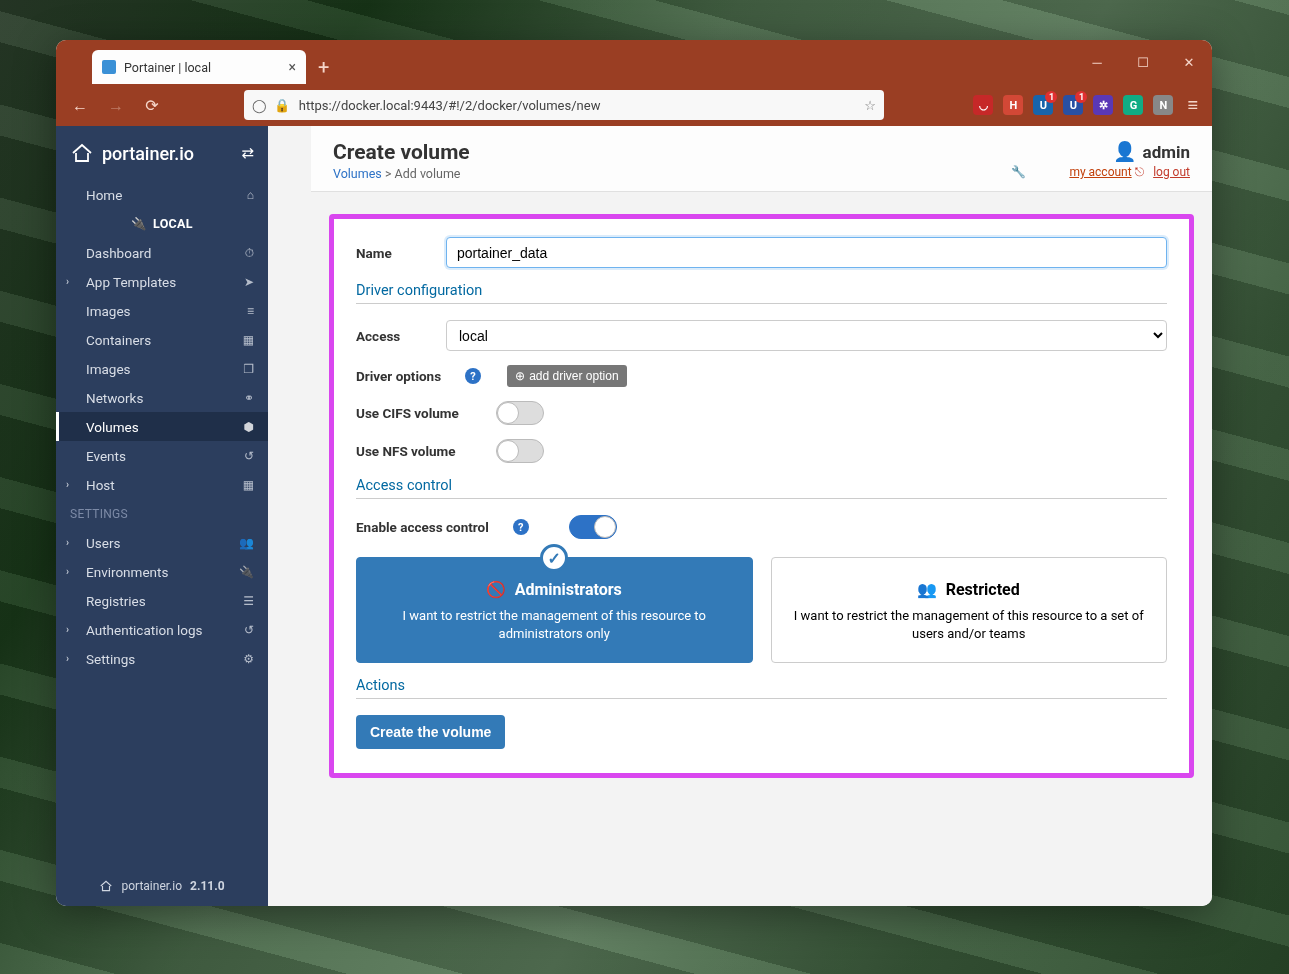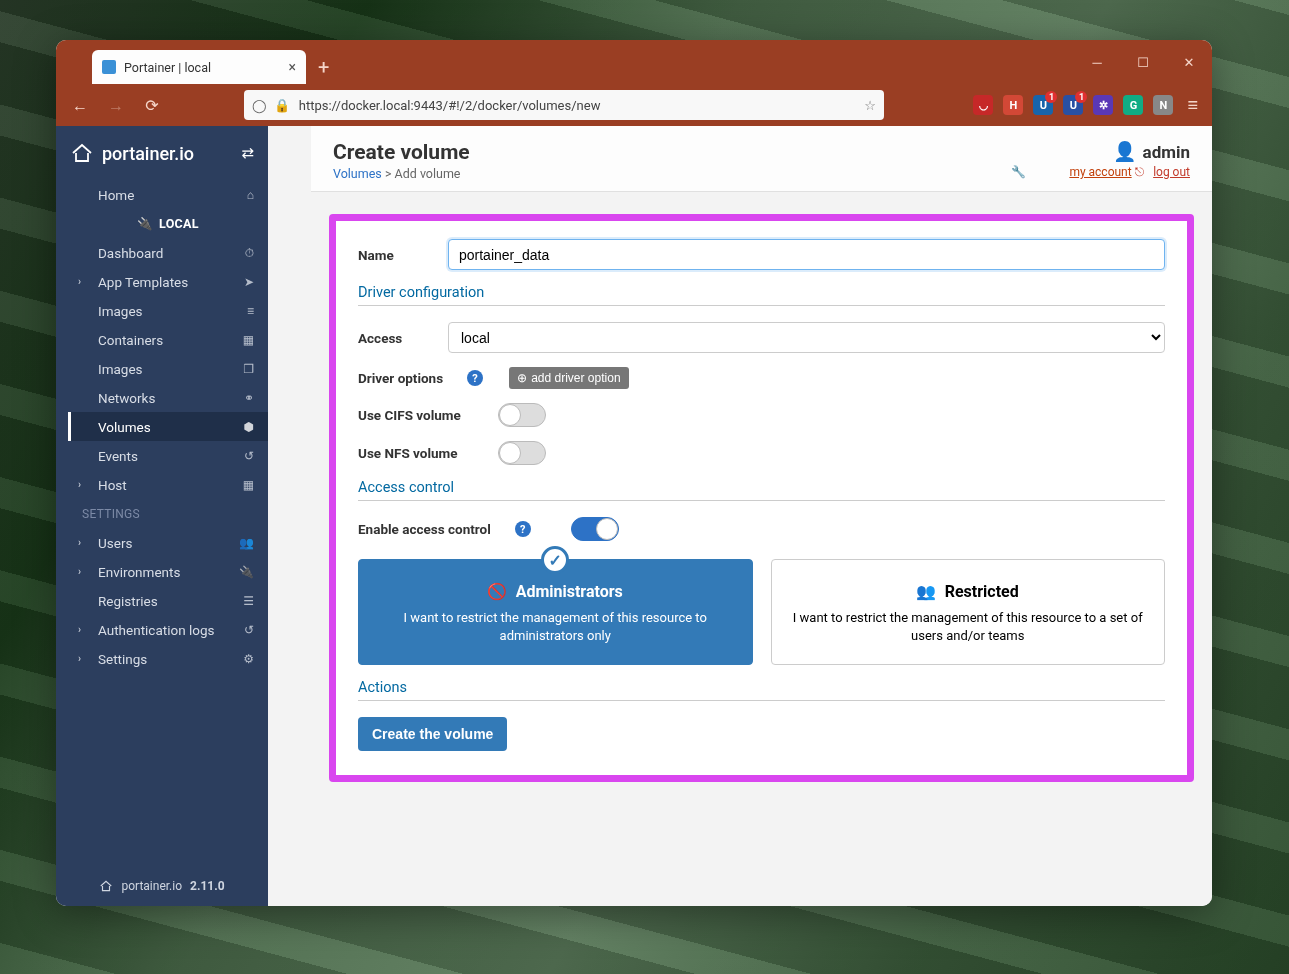--- a/index.html
+++ b/index.html
@@ -103,21 +103,21 @@
     height:54px;
     display:flex;
     align-items:center;
     gap:8px;
     padding:0 14px;
     color:#fff;
     font-size:18px;
     font-weight:500;
   }
   .logo .swap{margin-left:auto;font-size:15px;cursor:pointer;}
-  .nav { flex:1; overflow-y:auto;padding-left:12px;}
+  .nav { flex:1; overflow-y:auto;}
   .nav-item {
     display:flex;
     align-items:center;
     height:29px;
     padding:0 14px 0 30px;
     cursor:pointer;
     position:relative;
   }
   .nav-item.active{background:#1f2f49;color:#fff;}
   .nav-item.active::before{content:"";position:absolute;left:0;top:0;bottom:0;width:3px;background:#fff;}
@@ -157,21 +157,21 @@
   .userline{font-size:17px;color:#333;font-weight:700;display:flex;align-items:center;gap:6px;justify-content:flex-end;}
   .userlinks{font-size:12px;margin-top:2px;}
   .userlinks a{text-decoration:none;}
   .userlinks .acct{color:#c2410c;margin-left:40px;}
   .userlinks .logout{color:#c23a2b;margin-left:6px;}
 
   .panel{
     background:#fff;
     margin:22px 18px;
     border-radius:4px;
-    border:7px solid #d946ef;
+    border:5px solid #d946ef;
     padding:18px 22px 24px;
   }
   .form-row{display:flex;align-items:center;gap:20px;margin-bottom:14px;}
   .form-row label{width:70px;font-size:13.5px;font-weight:700;color:#333;}
   .form-row label.wide{width:120px;}
   .form-row input[type=text]{
     flex:1;
     height:31px;
     border:1px solid #6fb3ef;
     border-radius:4px;

